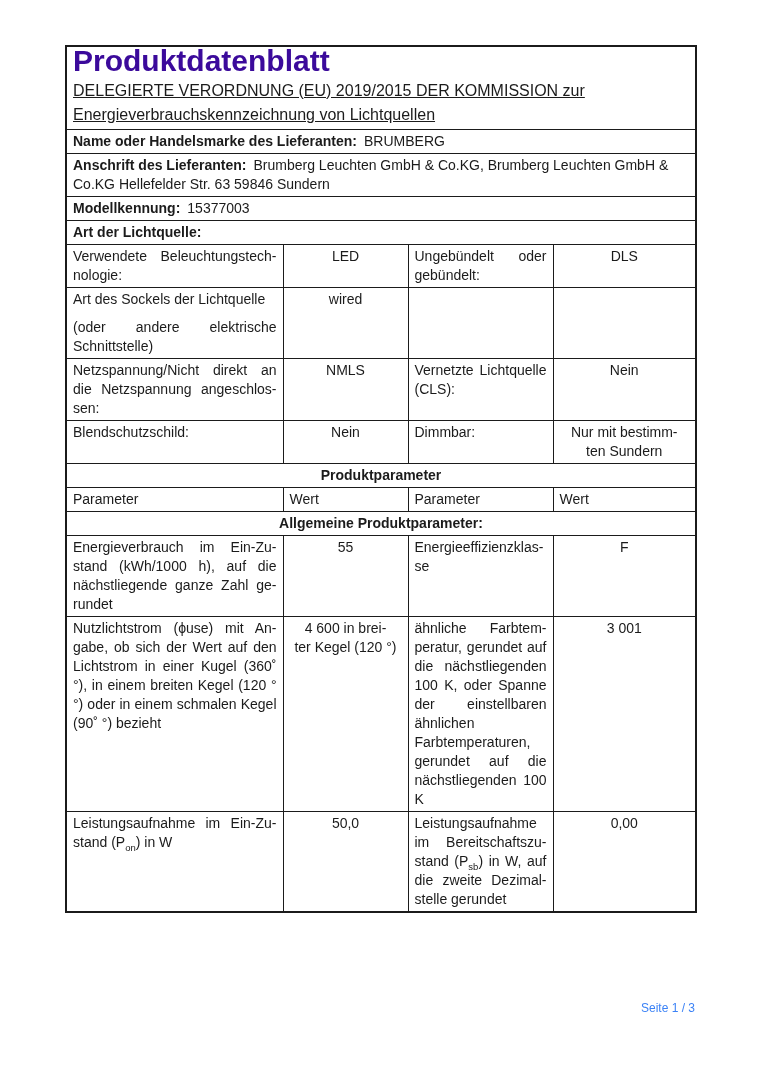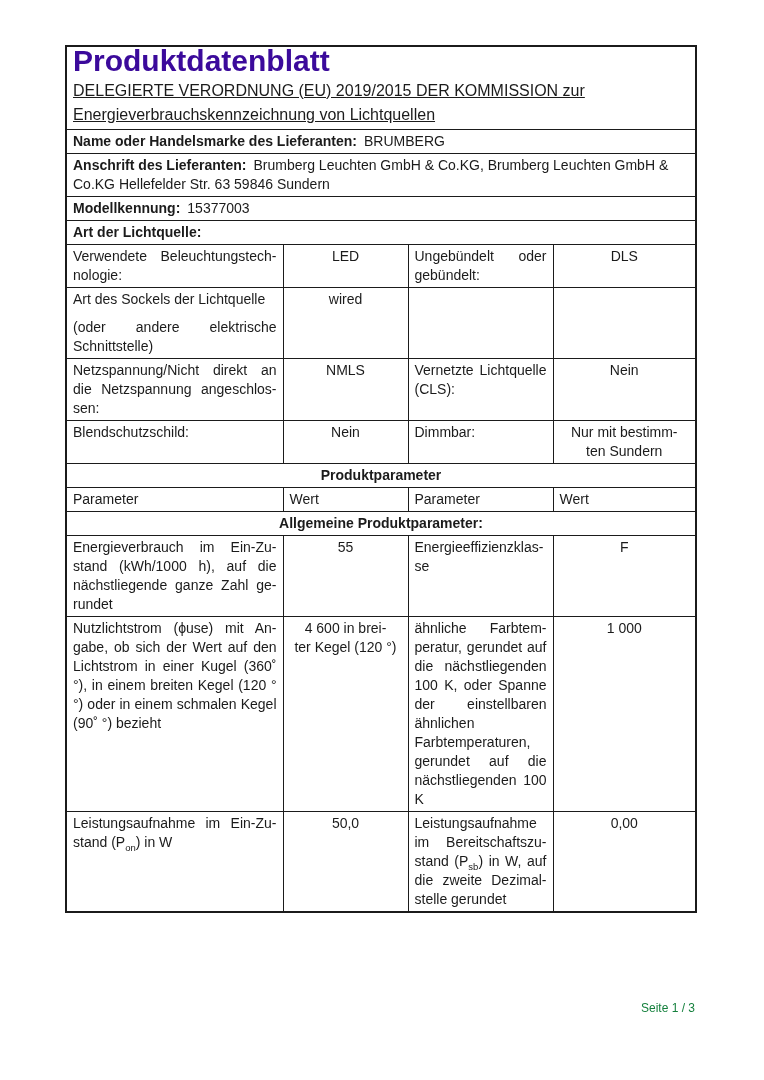--- a/index.html
+++ b/index.html
@@ -31,21 +31,21 @@
   td.info b { font-weight: bold; margin-top: 30px; }
   td.info .val { margin-left: 7px; }
   td.param { text-align: justify; hyphens: manual; }
   td.value { text-align: center; white-space: pre-line; }
   td.sec { font-weight: bold; text-align: center; padding: 1px 6px; }
   td.colhead { padding: 1px 6px 2px 6px; margin-top: 6px; }
   .para2 { margin-top: 9px; }
   sub { font-size: 9.5px; line-height: 0; }
   .footer {
     position: absolute; left: 65px; top: 1001px; width: 630px;
-    text-align: right; font-size: 12px; color: #15803d;
+    text-align: right; font-size: 12px; color: #3b82f6;
   }
 </style>
 </head>
 <body>
 
 <div class="doc">
   <table class="sheet">
     <colgroup>
       <col style="width:217px">
         <col style="width:125px">
@@ -128,21 +128,21 @@
       <td class="param">Energieverbrauch im Ein-Zu­stand (kWh/1000 h), auf die nächstliegende ganze Zahl ge­rundet</td>
       <td class="value">55</td>
       <td class="param">Energieeffizienzklas­se</td>
       <td class="value">F</td>
     </tr>
     <tr>
       <td class="param">Nutzlichtstrom (ϕuse) mit An­gabe, ob sich der Wert auf den Lichtstrom in einer Kugel (360˚ °), in einem breiten Kegel (120 °°) oder in einem schmalen Kegel (90˚ °) bezieht</td>
       <td class="value">4 600 in brei-
 ter Kegel (120 °)</td>
       <td class="param">ähnliche Farbtem­peratur, gerundet auf die nächst­liegenden 100 K, oder Spanne der einstellbaren ähnli­chen Farbtempera­turen, gerundet auf die nächstliegenden 100 K</td>
-      <td class="value">1 000</td>
+      <td class="value">3 001</td>
     </tr>
     <tr>
       <td class="param">
         <span>Leistungsaufnahme im Ein-Zu­stand (P</span><sub>on</sub><span>) in W</span>
       </td>
       <td class="value">50,0</td>
       <td class="param">
         <span>Leistungsaufnahme im Bereitschaftszu­stand (P</span><sub>sb</sub><span>) in W, auf die zweite Dezimal­stelle gerundet</span>
       </td>
       <td class="value">0,00</td>

